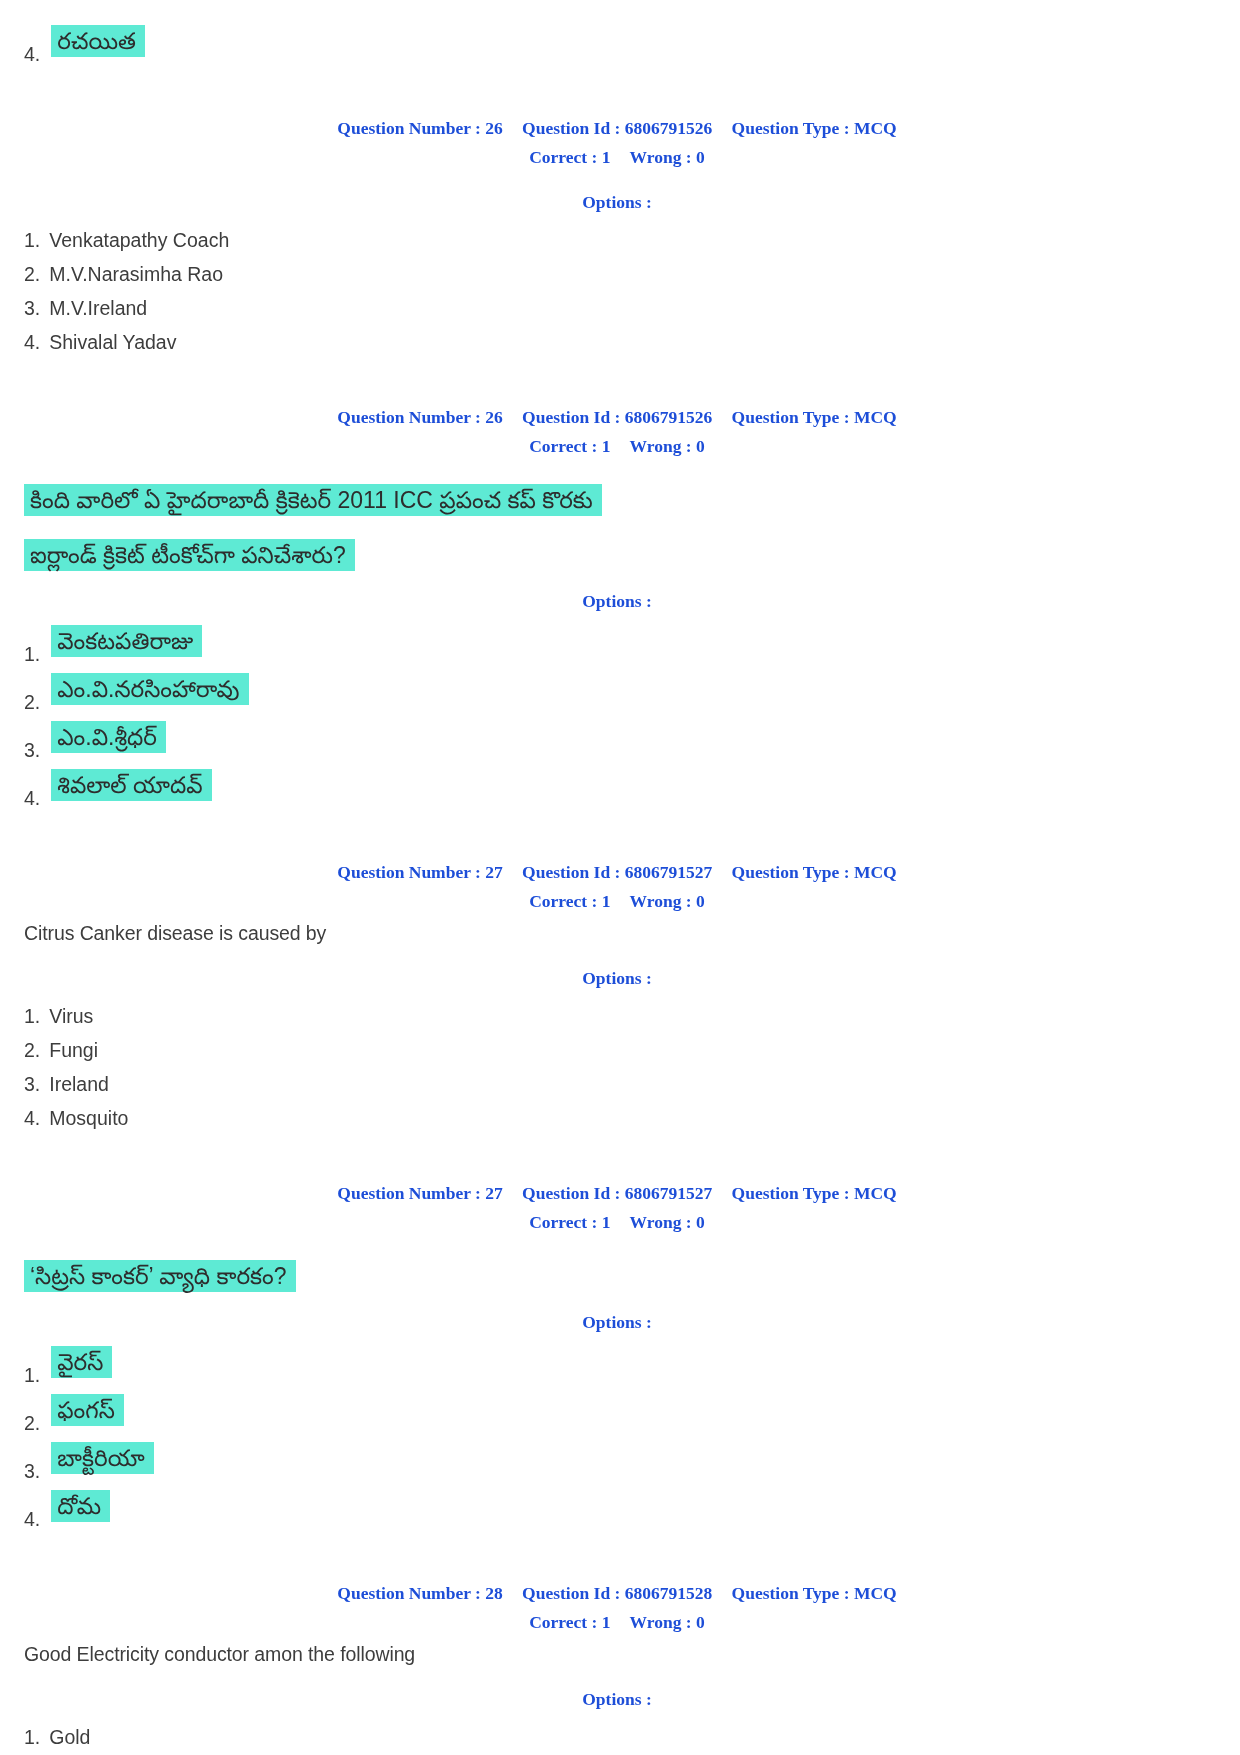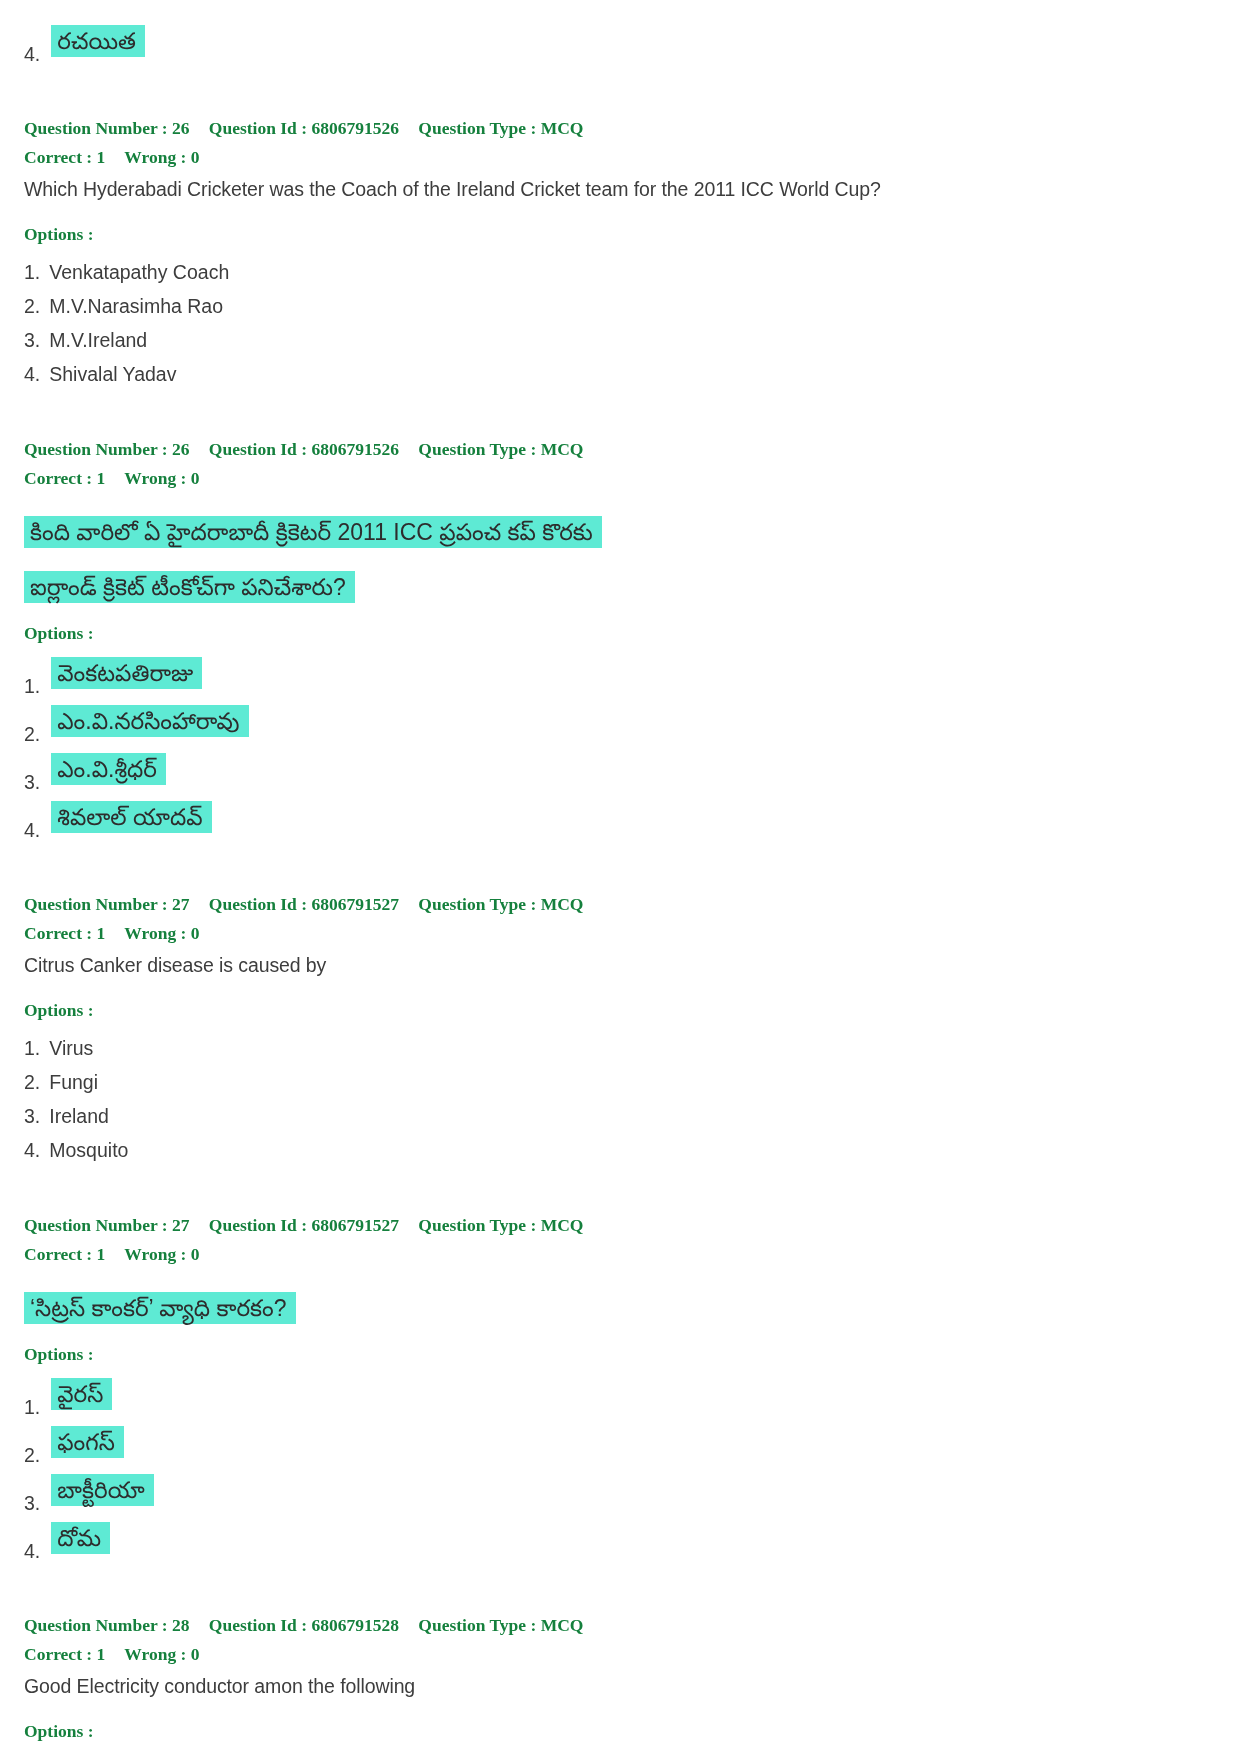--- a/index.html
+++ b/index.html
@@ -9,23 +9,24 @@
     width: 1240px;
     min-height: 1755px;
     padding: 28px 30px 40px 24px;
     font-family: "Liberation Sans", sans-serif;
     color: #3d3d3d;
   }
   
   .qheader, .optlabel {
     font-family: "Liberation Serif", serif;
     font-weight: bold;
-    color: #15803d;
+    color: #1d4ed8;
     font-size: 17.5px;
     line-height: 29px;
+    text-align: center;
   }
   .qheader .seg { margin-right: 15px; }
   .qheader .seg:last-child { margin-right: 0; }
   .optlabel { margin-top: 15px; line-height: 30px; }
   
   .qtext {
     color: #3d3d3d;
     font-size: 19.5px;
     line-height: 30px;
     margin-top: 2px;
@@ -77,21 +78,20 @@
   <section class="qblock">
     <div class="qheader">
       <span class="seg">Question Number : 26</span>
       <span class="seg">Question Id : 6806791526</span>
       <span class="seg">Question Type : MCQ</span>
     </div>
     <div class="qheader">
       <span class="seg">Correct : 1</span>
       <span class="seg">Wrong : 0</span>
     </div>
-    <div class="qtext">Which Hyderabadi Cricketer was the Coach of the Ireland Cricket team for the 2011 ICC World Cup?</div>
     <div class="optlabel">Options :</div>
     <div class="opt">
       <span class="optnum">1.</span>
       <span class="opttext">Venkatapathy Coach</span>
     </div>
     <div class="opt">
       <span class="optnum">2.</span>
       <span class="opttext">M.V.Narasimha Rao</span>
     </div>
     <div class="opt">

